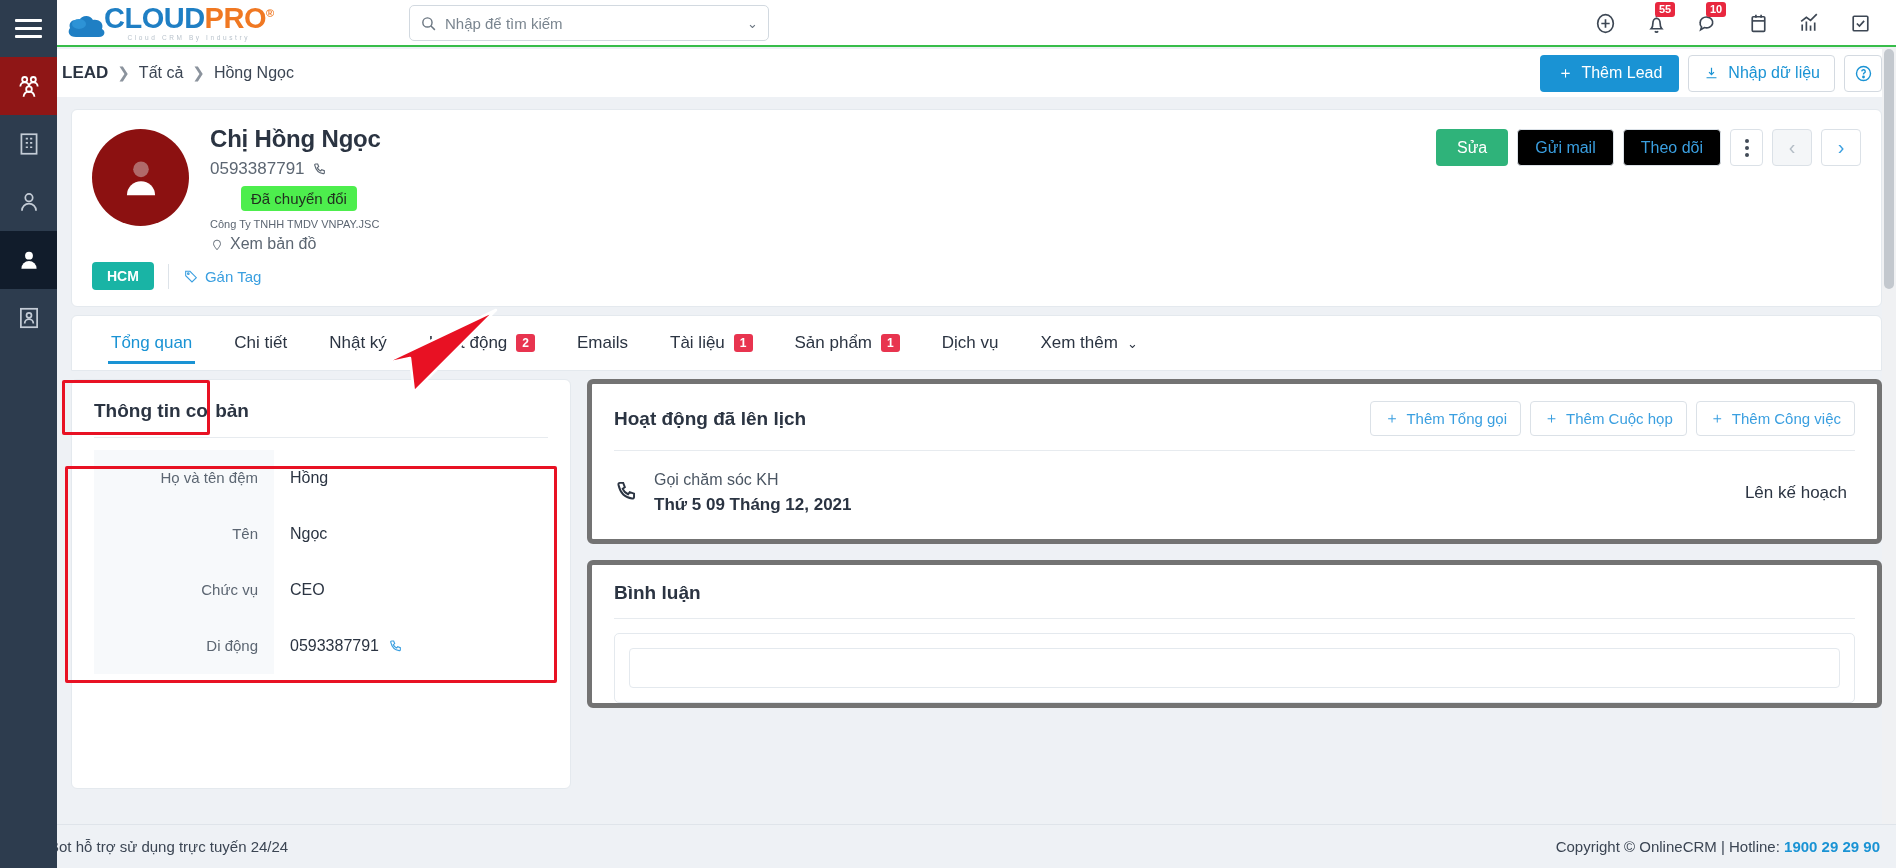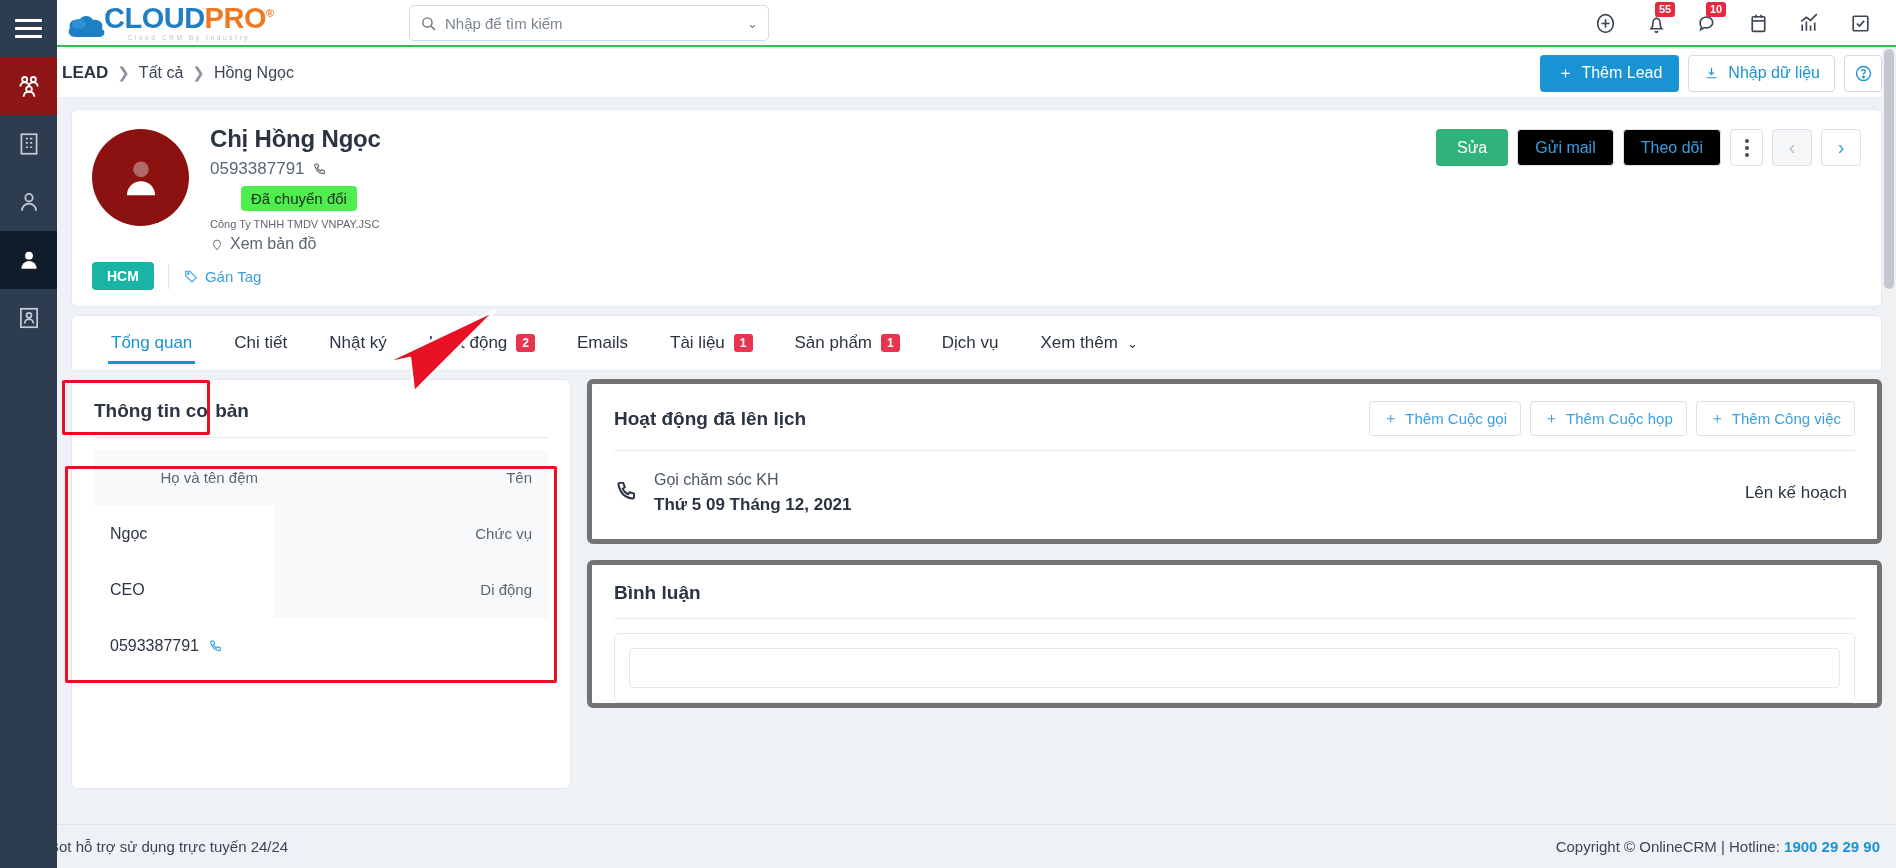--- a/index.html
+++ b/index.html
@@ -505,20 +505,23 @@
       <span>Xem thêm</span>
       <span class="chev">⌄</span>
     </div>
   </div>
 
   <div class="leftpanel">
     <div class="panel-title">Thông tin cơ bản</div>
     <div class="panel-rule"></div>
     <div class="fieldtable">
       <div class="f-label">Họ và tên đệm</div>
+      <div class="f-value">
+        <span>Hồng</span>
+      </div>
       <div class="f-label">Tên</div>
       <div class="f-value">
         <span>Ngọc</span>
       </div>
       <div class="f-label">Chức vụ</div>
       <div class="f-value">
         <span>CEO</span>
       </div>
       <div class="f-label">Di động</div>
       <div class="f-value">
@@ -530,21 +533,21 @@
     </div>
   </div>
 
   <div class="rightcol">
     <div class="rpanel">
       <div class="rhead">
         <span class="rtitle">Hoạt động đã lên lịch</span>
         <div class="rbtns">
           <button class="btn-add">
             <span>＋</span>
-            <span>Thêm Cuộc gọi</span>
+            <span>Thêm Tổng gọi</span>
           </button>
           <button class="btn-add">
             <span>＋</span>
             <span>Thêm Cuộc họp</span>
           </button>
           <button class="btn-add">
             <span>＋</span>
             <span>Thêm Công việc</span>
           </button>
         </div>

